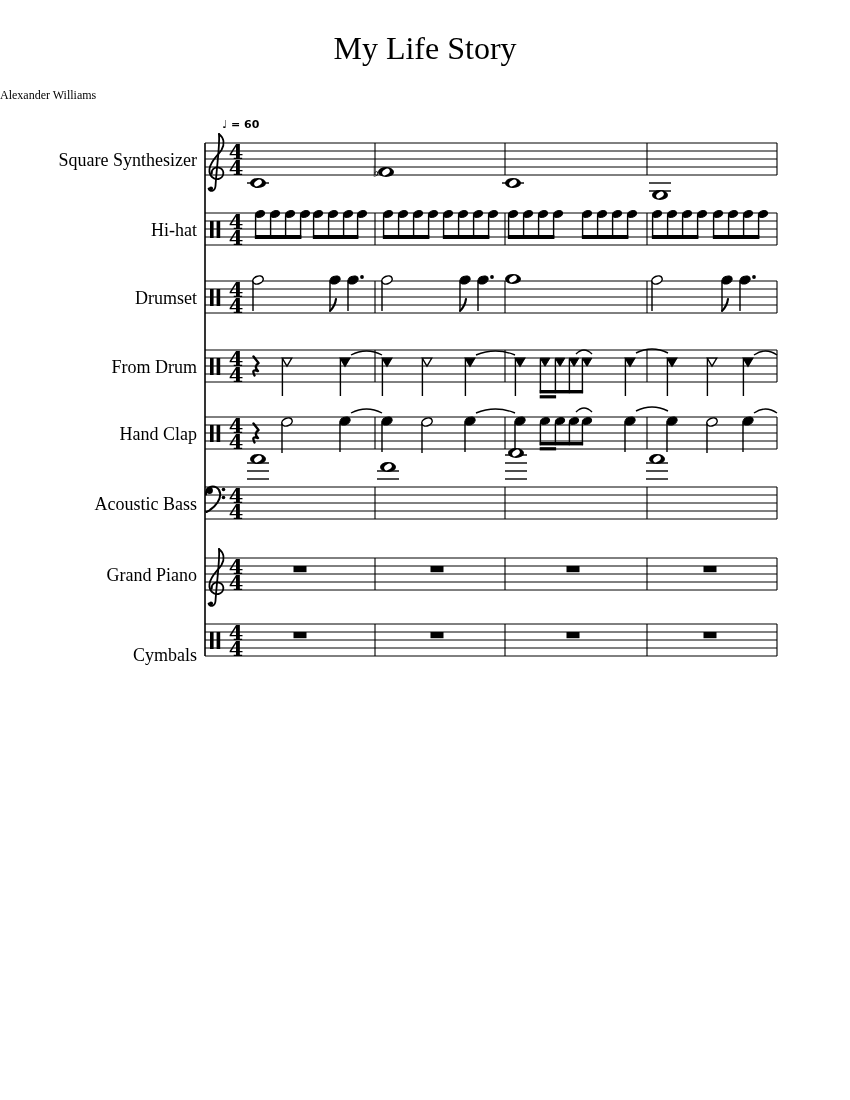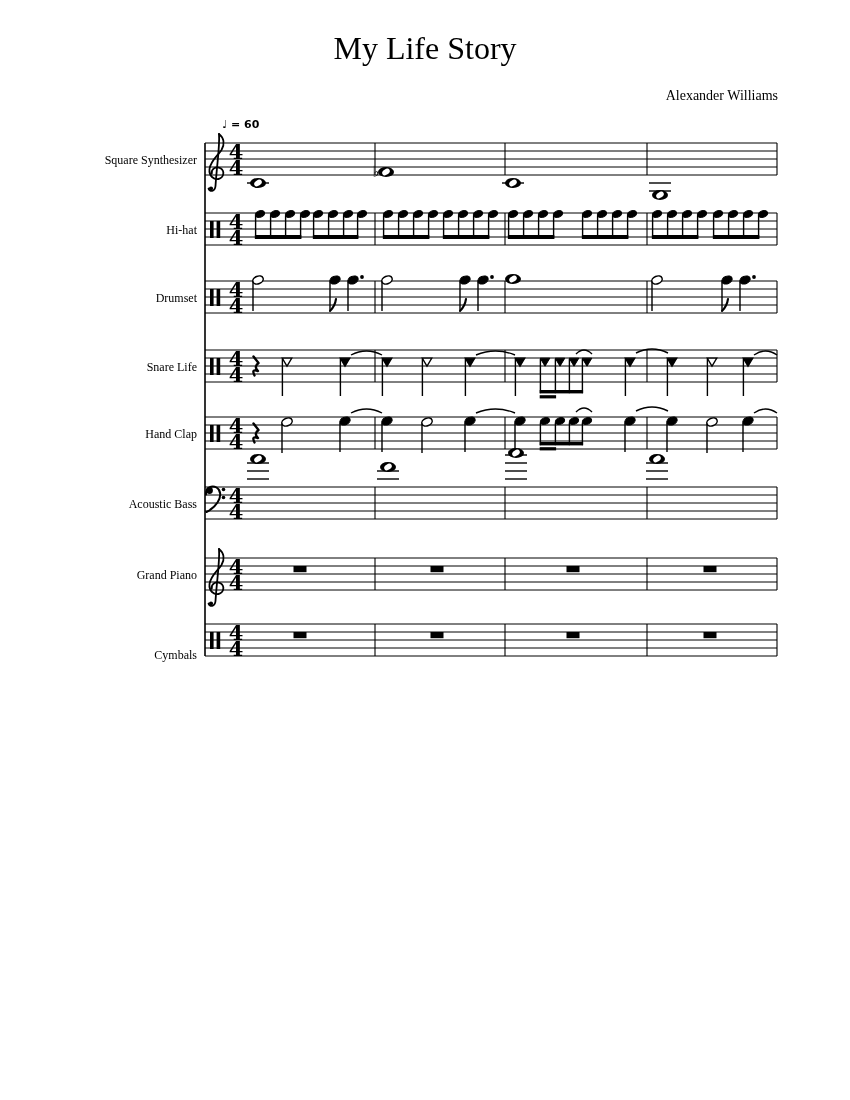--- a/index.html
+++ b/index.html
@@ -1,38 +1,38 @@
 <!DOCTYPE html>
 <html><head>
 <meta charset="utf-8">
 <style>
   html,body{margin:0;padding:0;background:#fff;}
   #page{position:relative;width:850px;height:1100px;background:#ffffff;overflow:hidden;
         font-family:"Liberation Serif", serif;color:#000;}
   .abs{position:absolute;}
   #title{top:30px;left:0;width:850px;text-align:center;font-size:32px;}
   #subtitle{top:70px;left:0;width:850px;text-align:center;font-size:18px;}
-  #composer{top:88px;left:0;width:778px;text-align:right;font-size:14px;}
+  #composer{top:88px;left:0;width:778px;text-align:left;font-size:12px;}
   #tempo{top:118px;left:222px;font-family:"DejaVu Sans","DejaVu Serif",sans-serif;
          font-weight:bold;font-size:11px;}
-  .inst-label{left:0;width:197px;text-align:right;font-size:12px;line-height:18px;}
+  .inst-label{left:0;width:197px;text-align:right;font-size:18px;line-height:18px;}
   #score-svg{top:0;left:0;}
 </style>
 </head>
 <body>
 
 <div id="page">
   <div id="title" class="abs">My Life Story</div>
   <div id="composer" class="abs">Alexander Williams</div>
   <div id="tempo" class="abs">♩ = 60</div>
 
   <div class="abs inst-label" style="top:151px">Square Synthesizer</div>
   <div class="abs inst-label" style="top:221px">Hi-hat</div>
   <div class="abs inst-label" style="top:289px">Drumset</div>
-  <div class="abs inst-label" style="top:358px">Snare Life</div>
+  <div class="abs inst-label" style="top:358px">From Drum</div>
   <div class="abs inst-label" style="top:425px">Hand Clap</div>
   <div class="abs inst-label" style="top:495px">Acoustic Bass</div>
   <div class="abs inst-label" style="top:566px">Grand Piano</div>
   <div class="abs inst-label" style="top:646px">Cymbals</div>
 
   <svg id="score-svg" class="abs" width="850" height="1100">
       <g>
         <line x1="205" y1="143" x2="777" y2="143" stroke="#000" stroke-width="1"></line>
         <line x1="205" y1="151" x2="777" y2="151" stroke="#000" stroke-width="1"></line>
         <line x1="205" y1="159" x2="777" y2="159" stroke="#000" stroke-width="1"></line>

